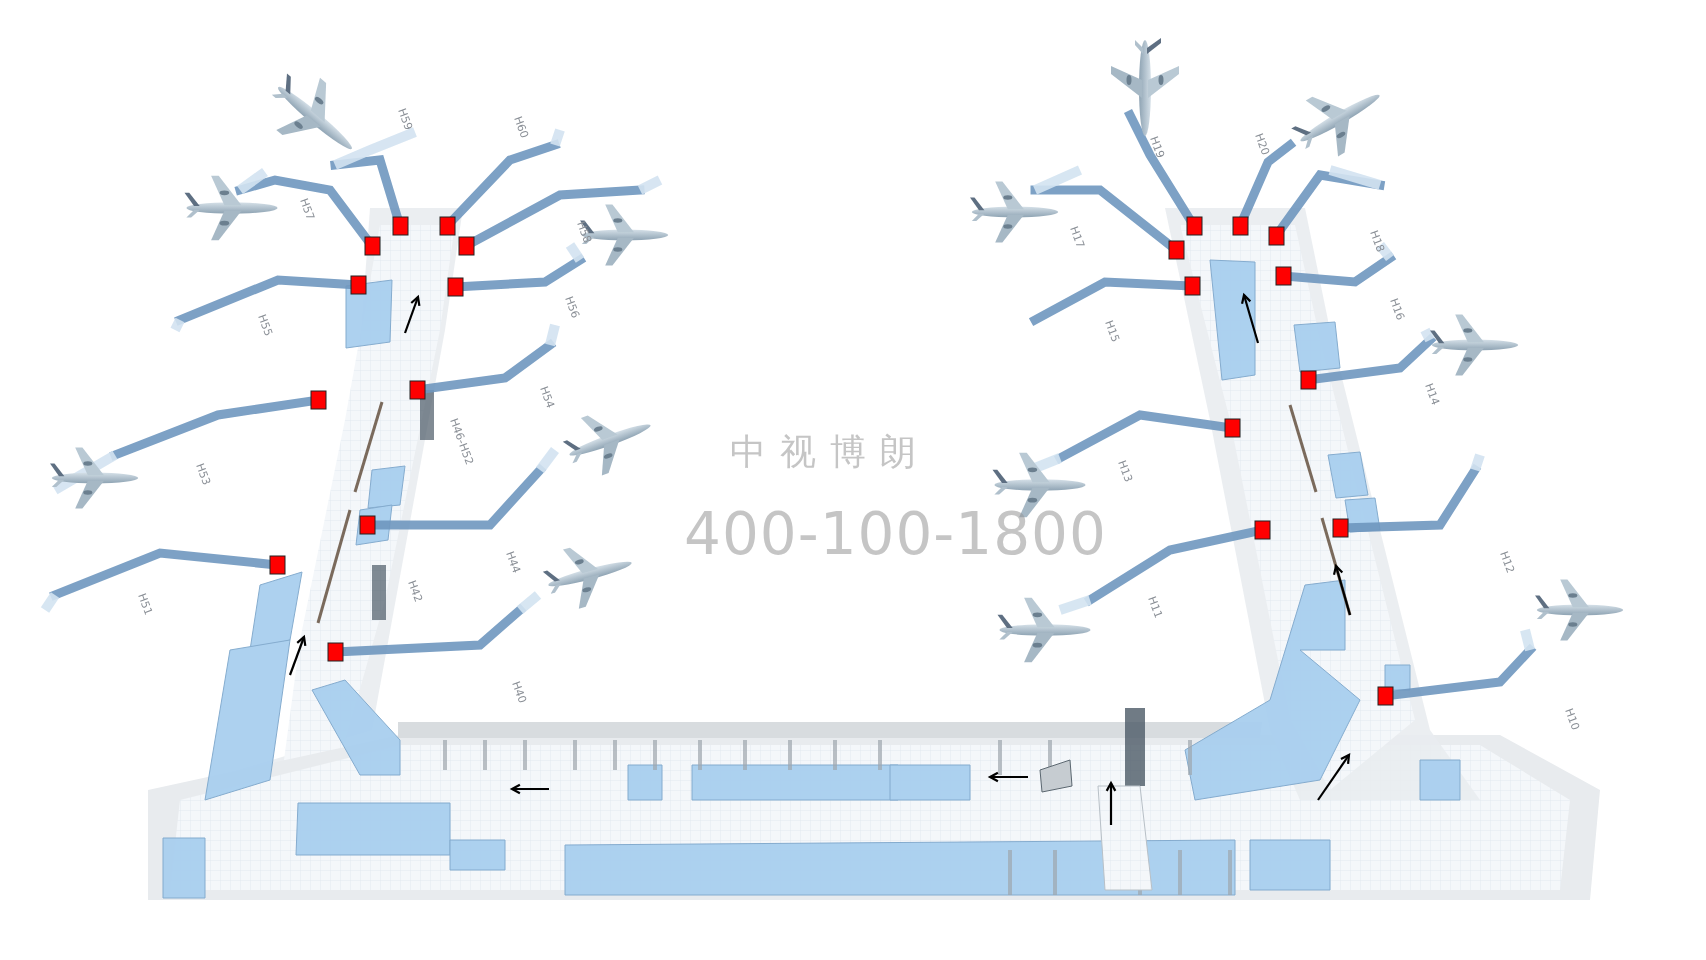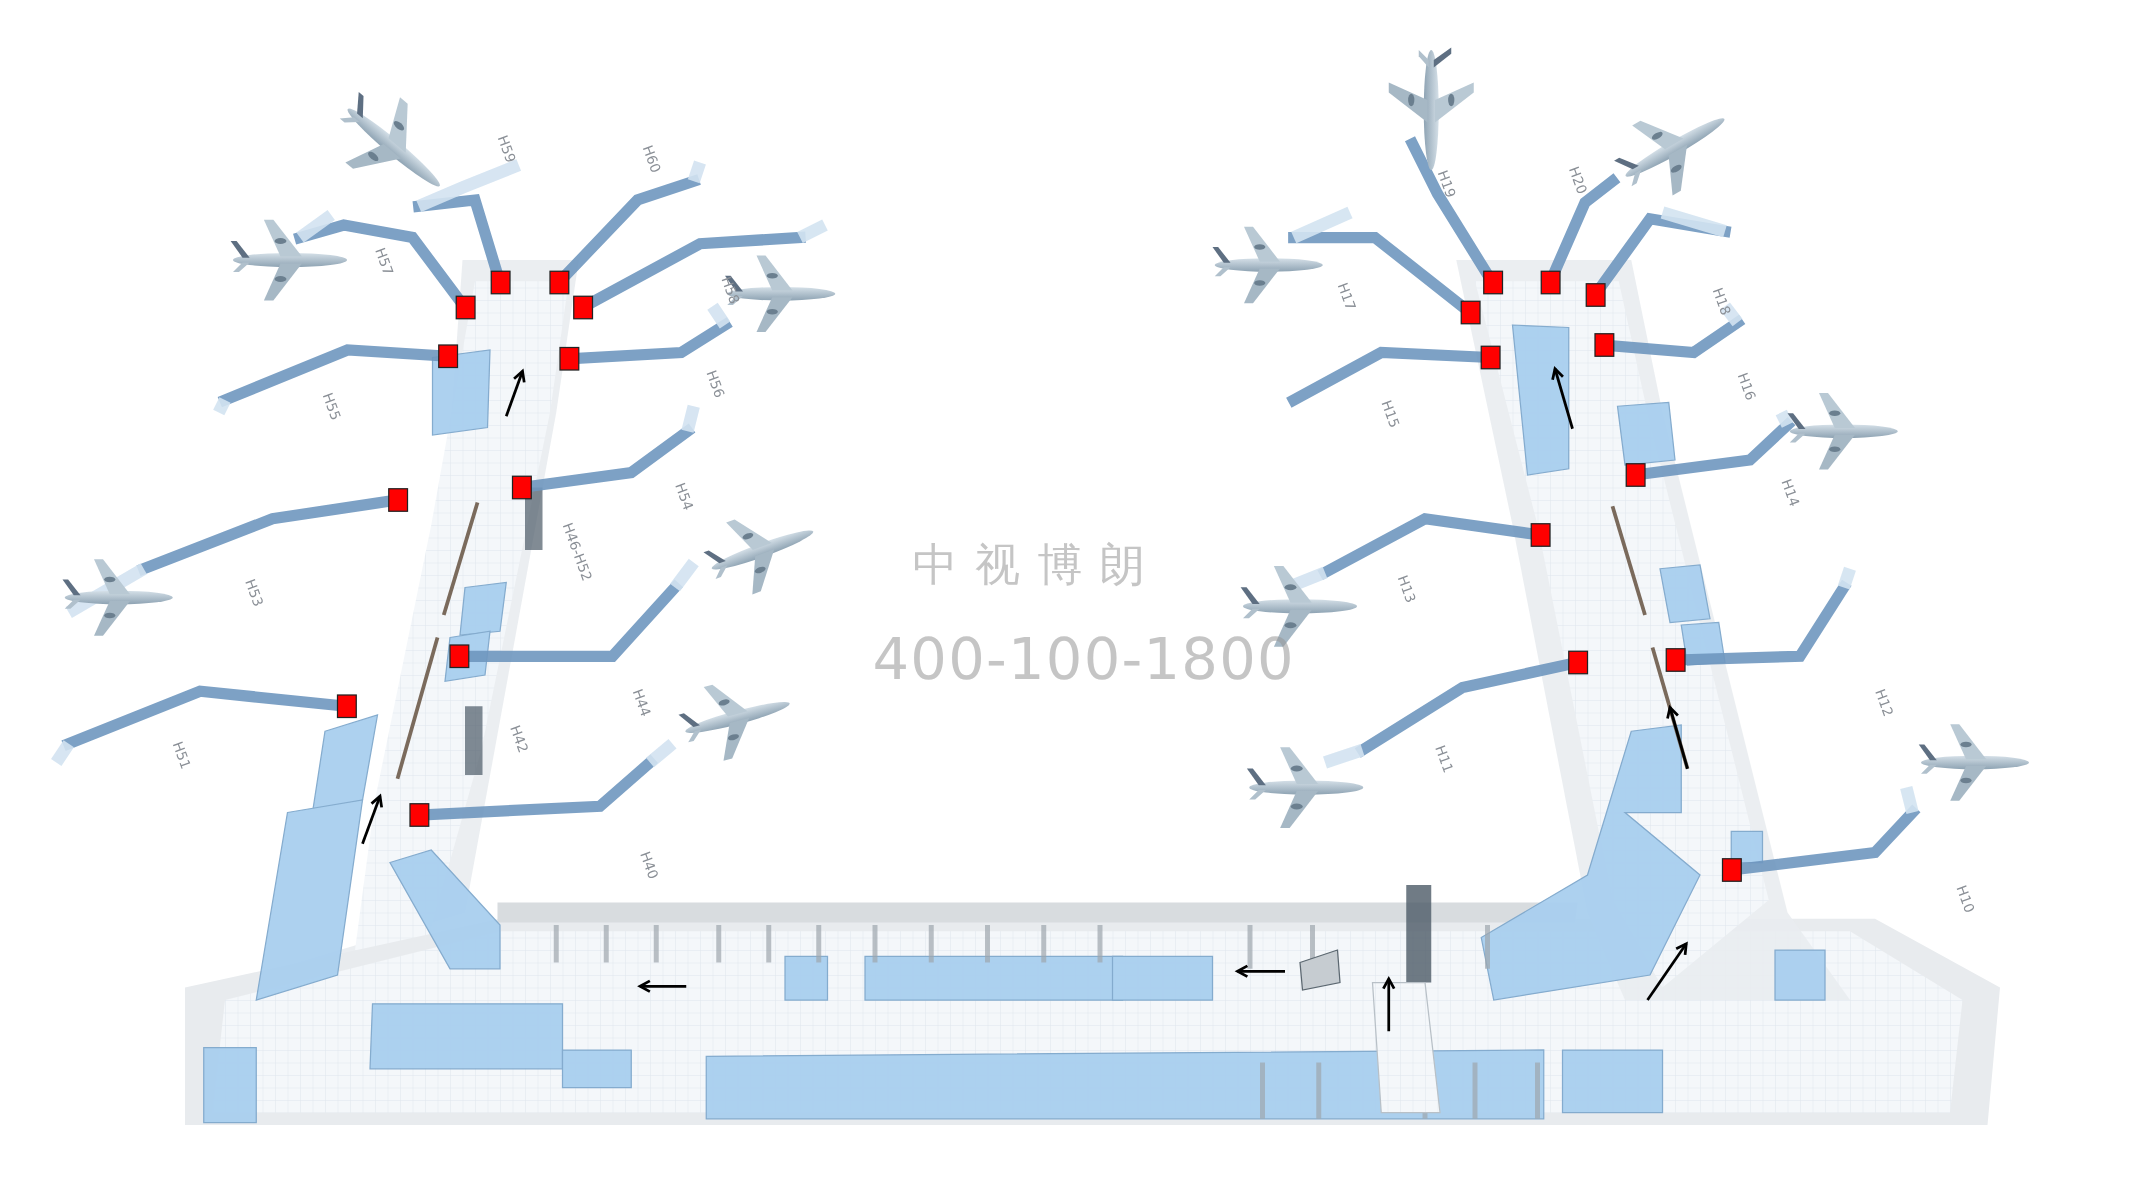--- a/index.html
+++ b/index.html
@@ -1,20 +1,20 @@
 <!DOCTYPE html>
 <html><head>
 <meta charset="utf-8">
 <style>
   html, body { margin:0; padding:0; background:#ffffff; }
   body { width:1706px; height:960px; position:relative; overflow:hidden; font-family:"DejaVu Sans", sans-serif; }
   #map { position:absolute; left:0; top:0; width:1706px; height:960px; }
   .gate-label { font-family:"DejaVu Sans", sans-serif; font-size:11px; fill:#8a8f96; }
   .wm-cn { position:absolute; left:730px; top:428px; font-family:Liberation Serif, serif; font-size:36px; letter-spacing:14px; color:rgba(150,150,150,0.55); }
-  .wm-tel { position:absolute; left:698px; top:500px; font-family:"DejaVu Sans", sans-serif; font-size:46px; color:rgba(150,150,150,0.55); letter-spacing:1px; }
+  .wm-tel { position:absolute; left:684px; top:500px; font-family:"DejaVu Sans", sans-serif; font-size:58px; color:rgba(150,150,150,0.55); letter-spacing:1px; }
 </style>
 </head>
 <body>
 
 <div id="map">
   <svg width="1706" height="960" viewBox="0 0 1706 960" xmlns="http://www.w3.org/2000/svg">
     <defs>
       <pattern id="grid" width="10" height="10" patternUnits="userSpaceOnUse">
         <rect width="10" height="10" fill="#f4f7fa"></rect>
         <path d="M10 0 L0 0 0 10" fill="none" stroke="#dfe6ee" stroke-width="0.8"></path>

